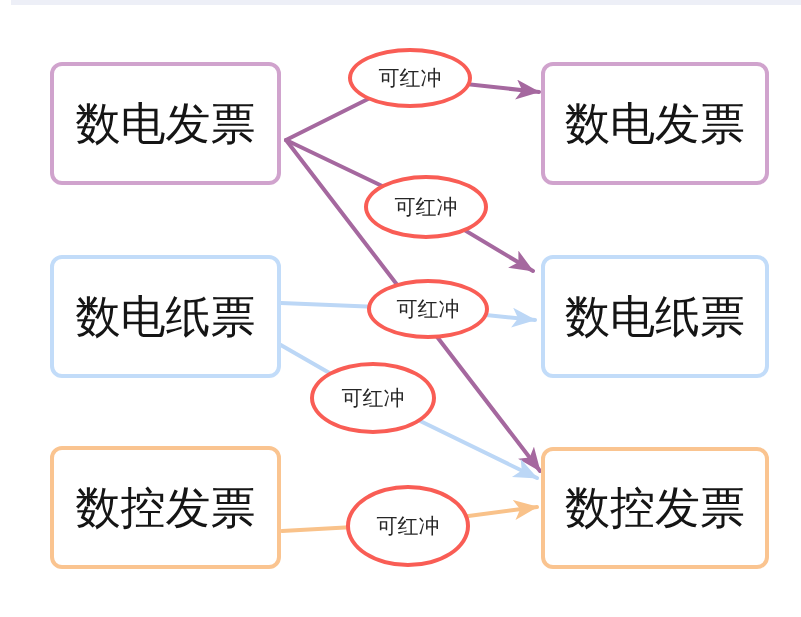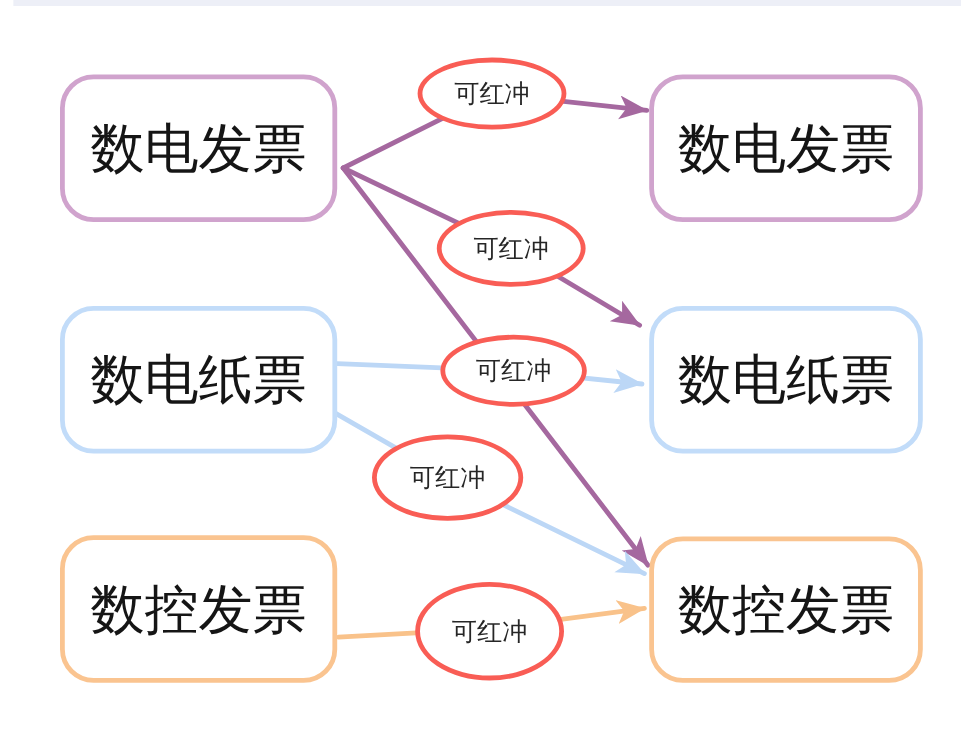--- a/index.html
+++ b/index.html
@@ -30,21 +30,21 @@
   svg.edges-layer {
     position: absolute;
     left: 0; top: 0;
     pointer-events: none;
   }
   .node {
     position: absolute;
     box-sizing: border-box;
     background: #ffffff;
     border: 4px solid #cccccc;
-    border-radius: 28px;
+    border-radius: 12px;
     display: flex;
     align-items: center;
     justify-content: center;
     font-size: 45px;
     color: #151515;
     letter-spacing: 0px;
     white-space: nowrap;
   }
   .badge {
     position: absolute;

